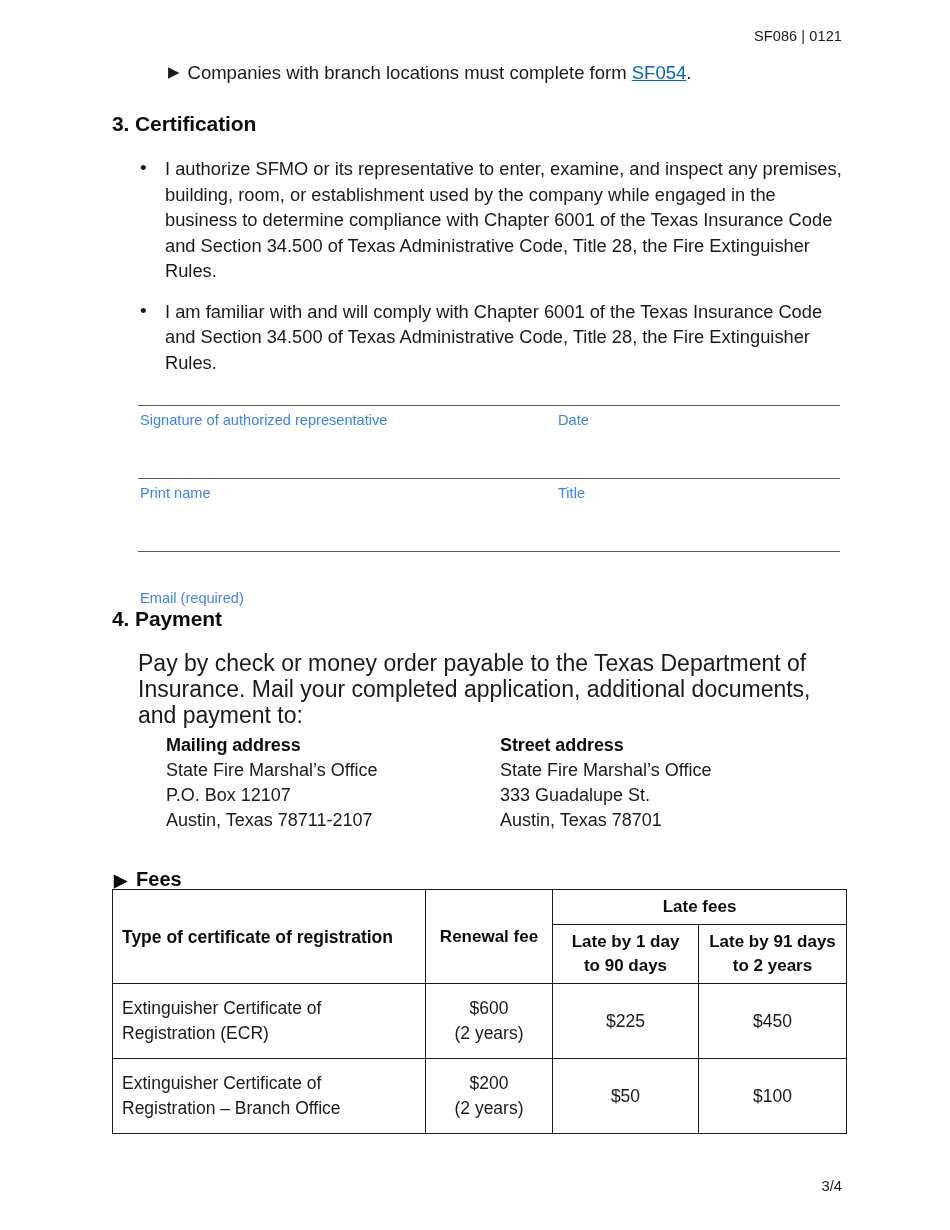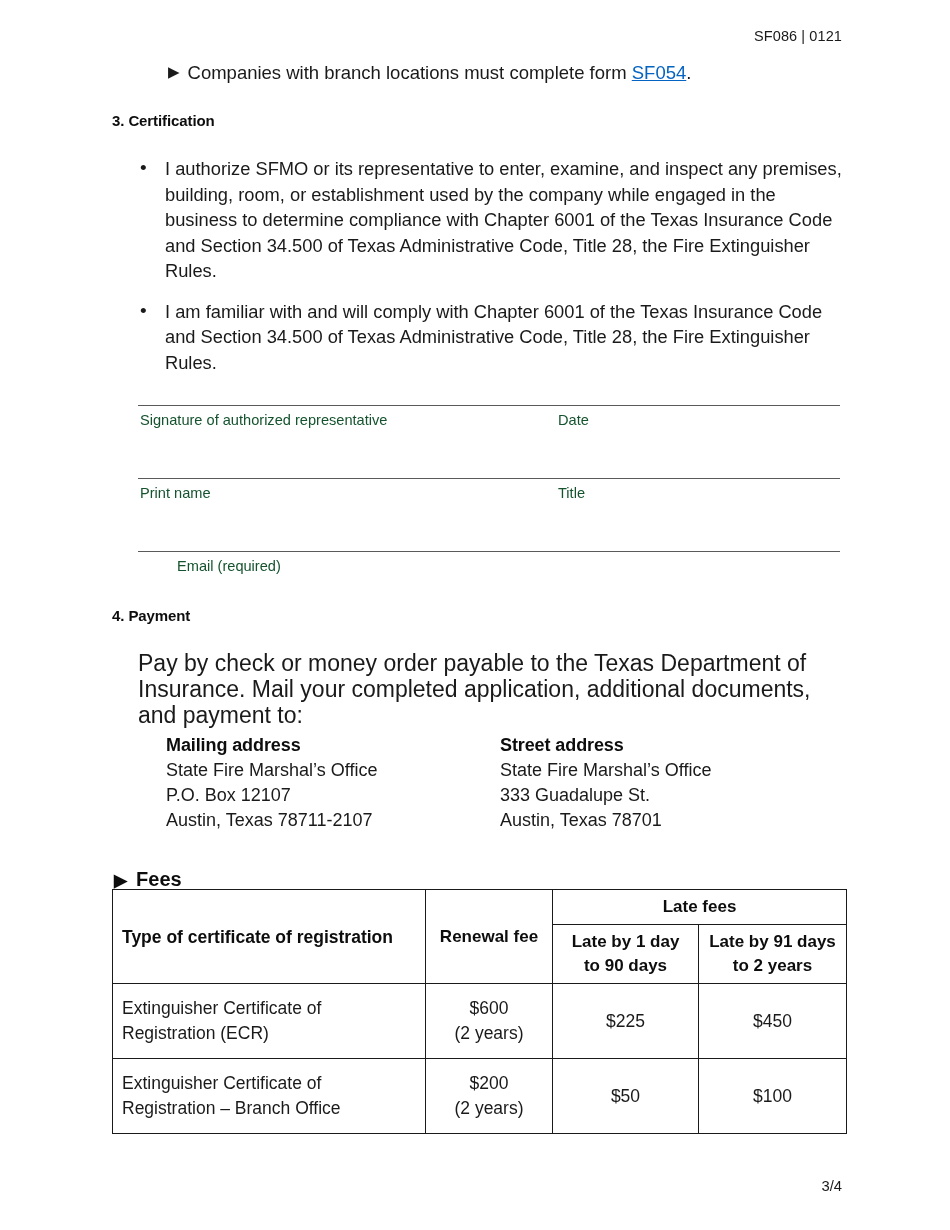--- a/index.html
+++ b/index.html
@@ -51,21 +51,21 @@
   }
   .doclink {
     color: #0563c1;
     text-decoration: underline;
   }
 
   
   .section-heading {
     position: absolute;
     left: 112px;
-    font-size: 15px;
+    font-size: 21px;
     font-weight: bold;
     letter-spacing: -0.1px;
     color: #0d0d0d;
   }
   #h-certification { top: 112px; }
   #h-payment { top: 607px; }
 
   .fees-heading {
     position: absolute;
     left: 114px;
@@ -113,34 +113,34 @@
   .sig-rule {
     position: absolute;
     left: 0;
     width: 702px;
     height: 0;
     border-top: 1.6px solid #5a5a5a;
   }
   .sig-label {
     position: absolute;
     font-size: 14.6px;
-    color: #14532d;
+    color: #3b82f6;
     white-space: nowrap;
   }
   .sig-label.col-a { left: 2px; }
   .sig-label.col-b { left: 420px; }
 
   #rule-1 { top: 405px; }
   #lbl-sig   { top: 412px; }
   #lbl-date  { top: 412px; }
   #rule-2 { top: 478px; }
   #lbl-print { top: 485px; }
   #lbl-title { top: 485px; }
   #rule-3 { top: 551px; }
-  #lbl-email { top: 558px; margin-left: 37px; }
+  #lbl-email { top: 590px; }
 
   
   .para {
     position: absolute;
     left: 138px;
     right: 125px;
     font-size: 23px;
     line-height: 26px;
     color: #1a1a1a;
   }

